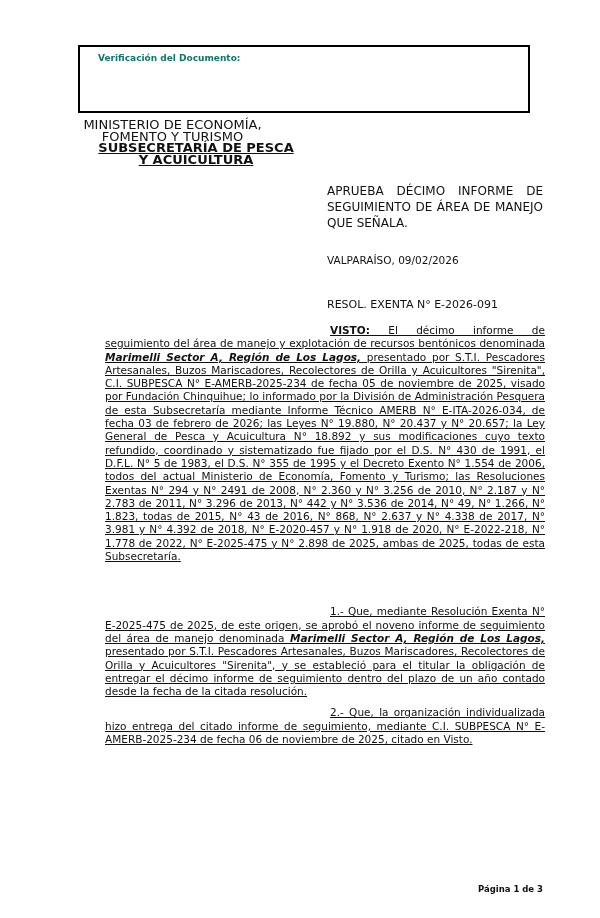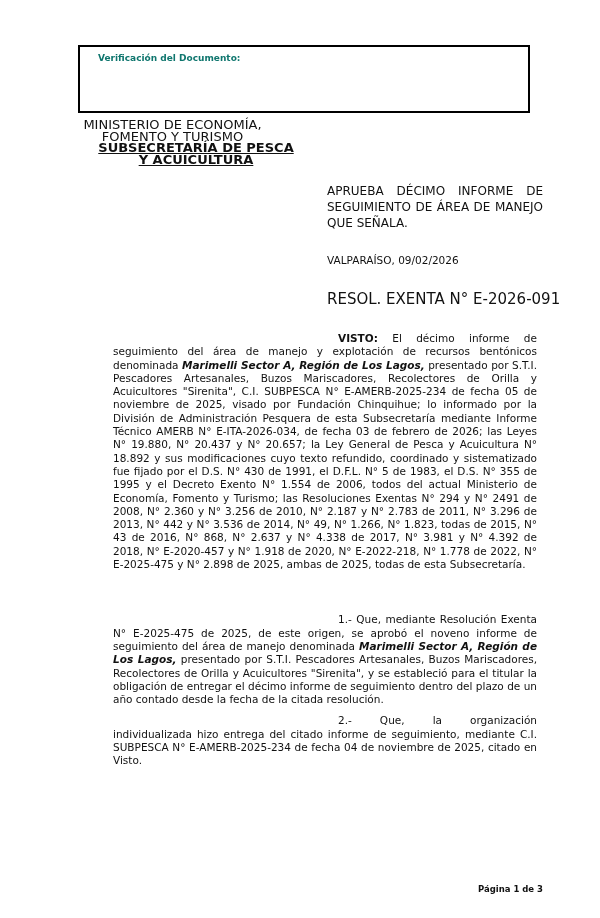--- a/index.html
+++ b/index.html
@@ -32,28 +32,28 @@
     text-align: center; font-size: 13px; line-height: 11.5px;
   }
   .letterhead .l3 { font-weight: bold; text-decoration: underline; margin-left: 47px; }
 
   
   .subject {
     position: absolute; left: 327px; top: 183px; width: 216px;
     font-size: 12px; line-height: 16px; text-align: justify;
   }
   .place-date { position: absolute; left: 327px; top: 254px; font-size: 10.5px; }
-  .resolution-number { position: absolute; left: 327px; top: 290px; font-size: 15px; }
+  .resolution-number { position: absolute; left: 327px; top: 298px; font-size: 11px; }
 
   
   .body-text {
     position: absolute; left: 105px; top: 324px; width: 440px;
     font-size: 10.5px; line-height: 13.3px; text-align: justify;
   }
-  .body-text p { margin: 8px; text-indent: 225px; }
+  .body-text p { margin: 0; text-indent: 225px; text-decoration: underline; }
   .considerando-heading {
     margin: 14px 0 0 222px;
     font-weight: bold; letter-spacing: 3.5px; font-size: 10.5px;
   }
   .para-1 { margin-top: 42px !important; }
   .para-2 { margin-top: 8px !important; }
   .bold { font-weight: bold; }
   .area-name { font-weight: bold; font-style: italic; }
 
   
@@ -80,18 +80,18 @@
   <div class="subject">APRUEBA DÉCIMO INFORME DE SEGUIMIENTO DE ÁREA DE MANEJO QUE SEÑALA.</div>
   <div class="place-date">VALPARAÍSO, 09/02/2026</div>
   <div class="resolution-number">RESOL. EXENTA N° E-2026-091</div>
 
   <div class="body-text">
     <p><span class="bold">VISTO:</span><span> El décimo informe de seguimiento del área de manejo y explotación de recursos bentónicos denominada </span><span class="area-name">Marimelli Sector A, Región de Los Lagos,</span><span> presentado por S.T.I. Pescadores Artesanales, Buzos Mariscadores, Recolectores de Orilla y Acuicultores "Sirenita", C.I. SUBPESCA N° E-AMERB-2025-234 de fecha 05 de noviembre de 2025, visado por Fundación Chinquihue; lo informado por la División de Administración Pesquera de esta Subsecretaría mediante Informe Técnico AMERB N° E-ITA-2026-034, de fecha 03 de febrero de 2026; las Leyes N° 19.880, N° 20.437 y N° 20.657; la Ley General de Pesca y Acuicultura N° 18.892 y sus modificaciones cuyo texto refundido, coordinado y sistematizado fue fijado por el D.S. N° 430 de 1991, el D.F.L. N° 5 de 1983, el D.S. N° 355 de 1995 y el Decreto Exento N° 1.554 de 2006, todos del actual Ministerio de Economía, Fomento y Turismo; las Resoluciones Exentas N° 294 y N° 2491 de 2008, N° 2.360 y N° 3.256 de 2010, N° 2.187 y N° 2.783 de 2011, N° 3.296 de 2013, N° 442 y N° 3.536 de 2014, N° 49, N° 1.266, N° 1.823, todas de 2015, N° 43 de 2016, N° 868, N° 2.637 y N° 4.338 de 2017, N° 3.981 y N° 4.392 de 2018, N° E-2020-457 y N° 1.918 de 2020, N° E-2022-218, N° 1.778 de 2022, N° E-2025-475 y N° 2.898 de 2025, ambas de 2025, todas de esta Subsecretaría.</span></p>
 
 
     <p class="para-1"><span>1.- Que, mediante Resolución Exenta N° E-2025-475 de 2025, de este origen, se aprobó el noveno informe de seguimiento del área de manejo denominada </span><span class="area-name">Marimelli Sector A, Región de Los Lagos,</span><span> presentado por S.T.I. Pescadores Artesanales, Buzos Mariscadores, Recolectores de Orilla y Acuicultores "Sirenita", y se estableció para el titular la obligación de entregar el décimo informe de seguimiento dentro del plazo de un año contado desde la fecha de la citada resolución.</span></p>
 
-    <p class="para-2">2.- Que, la organización individualizada hizo entrega del citado informe de seguimiento, mediante C.I. SUBPESCA N° E-AMERB-2025-234 de fecha 04 de noviembre de 2025, citado en Visto.</p>
+    <p class="para-2">2.- Que, la organización individualizada hizo entrega del citado informe de seguimiento, mediante C.I. SUBPESCA N° E-AMERB-2025-234 de fecha 06 de noviembre de 2025, citado en Visto.</p>
   </div>
 
   <div class="footer">Página 1 de 3</div>
 
 </div>
 
 </body></html>

